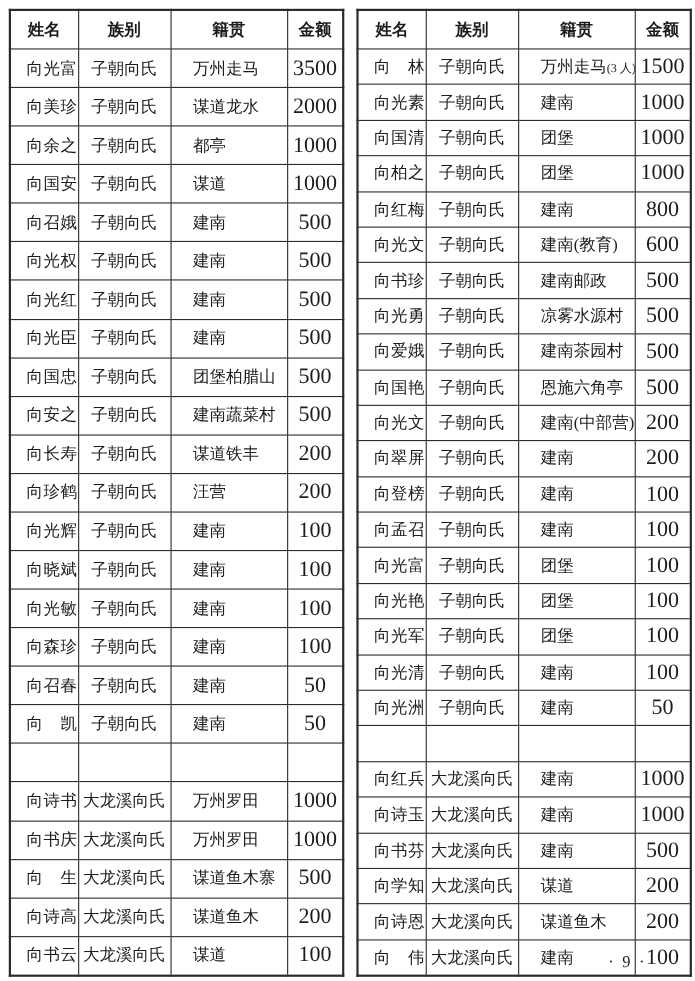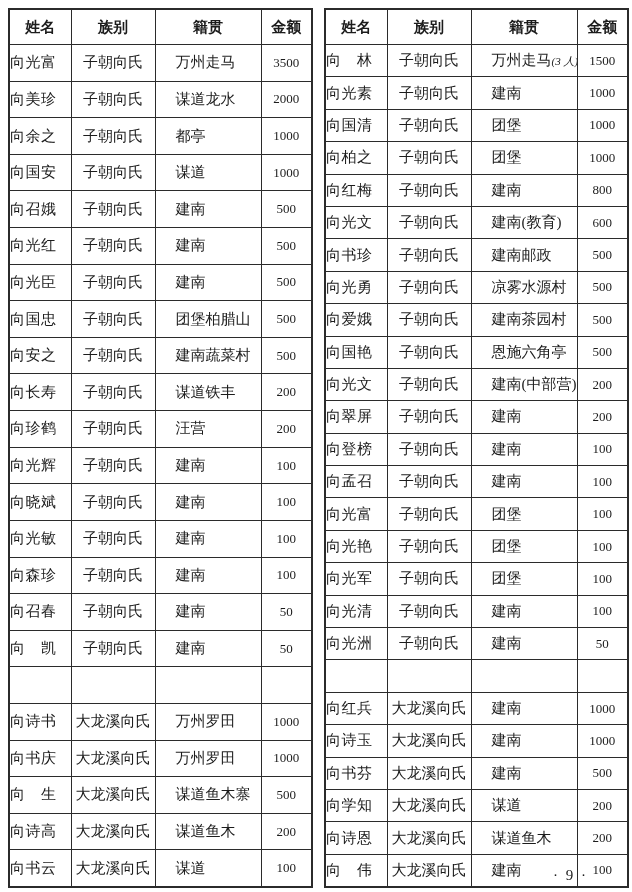--- a/index.html
+++ b/index.html
@@ -46,26 +46,25 @@
   table.roster td {
     border: 1px solid #2b2b2b;
     height: 31.4px;
     font-size: 15px;
     padding: 0;
     text-align: center;
     white-space: nowrap;
     overflow: hidden;
     background: #ffffff;
   }
-  table.roster td.c0 { text-align: left; letter-spacing: 0.5px; }
+  table.roster td.c0 { text-align: right; letter-spacing: 0.5px; }
   table.roster td.c2 { text-align: left; padding-left: 20px; }
-  table.roster td.c3 { text-align: center; font-size: 13px; }
+  table.roster td.c3 { text-align: center; font-size: 20px; }
   table.roster td .note {
     font-size: 11px;
-    font-style: italic;
   }
   .page-number {
     position: absolute;
     top: 867px;
     right: 44px;
     font-size: 15px;
     letter-spacing: 2px;
     color: #1c1c1c;
   }
 </style>
@@ -114,20 +113,26 @@
             <td class="c2">谋道</td>
             <td class="c3">1000</td>
           </tr>
           <tr>
             <td class="c0">向召娥</td>
             <td class="c1">子朝向氏</td>
             <td class="c2">建南</td>
             <td class="c3">500</td>
           </tr>
           <tr>
+            <td class="c0">向光权</td>
+            <td class="c1">子朝向氏</td>
+            <td class="c2">建南</td>
+            <td class="c3">500</td>
+          </tr>
+          <tr>
             <td class="c0">向光红</td>
             <td class="c1">子朝向氏</td>
             <td class="c2">建南</td>
             <td class="c3">500</td>
           </tr>
           <tr>
             <td class="c0">向光臣</td>
             <td class="c1">子朝向氏</td>
             <td class="c2">建南</td>
             <td class="c3">500</td>

